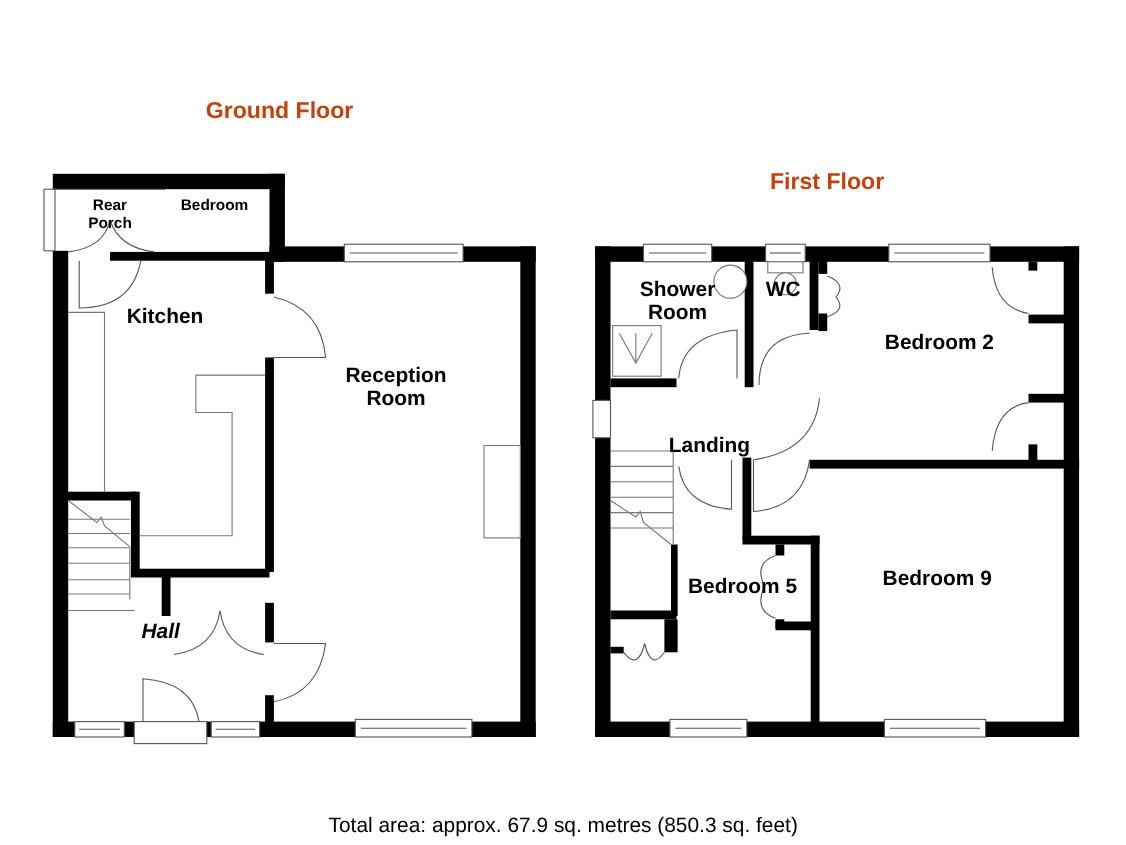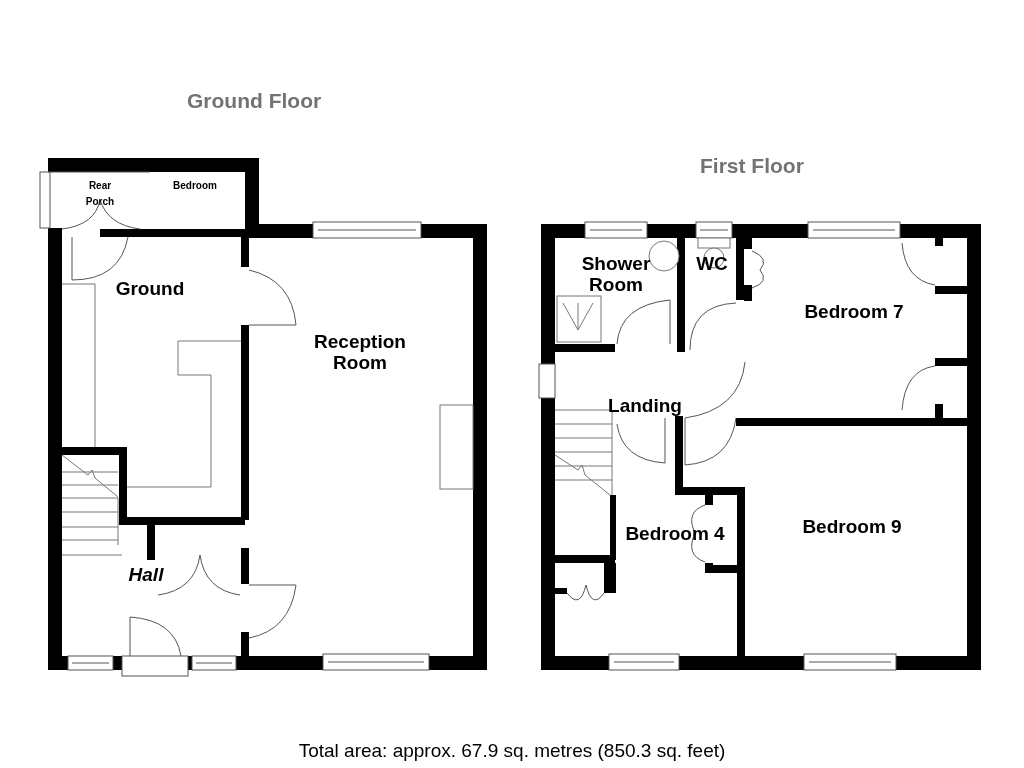--- a/index.html
+++ b/index.html
@@ -1,19 +1,19 @@
 <!DOCTYPE html>
 <html><head>
 <meta charset="utf-8">
 <style>
   html,body{margin:0;padding:0;background:#fff;}
   body{width:1024px;height:768px;position:relative;overflow:hidden;font-family:"Liberation Sans",sans-serif;}
-  .title{position:absolute;font-weight:bold;font-size:21px;color:#737373;white-space:nowrap;}
+  .title{position:absolute;font-weight:bold;font-size:21px;color:#c2410c;white-space:nowrap;}
   .label{position:absolute;font-weight:bold;font-size:19px;color:#000;text-align:center;line-height:21px;white-space:nowrap;}
-  .label.small{font-size:10px;line-height:16px;}
+  .label.small{font-size:14px;line-height:16px;}
   .footer{position:absolute;left:0;width:1024px;top:740px;text-align:center;font-size:19px;color:#000;}
   svg{position:absolute;left:0;top:0;}
 </style>
 </head>
 <body>
 
 <div class="title" style="left:187px;top:89px;">Ground Floor</div>
 <div class="title" style="left:700px;top:154px;">First Floor</div>
 
 <svg width="1024" height="768" viewBox="0 0 1024 768">
@@ -155,30 +155,30 @@
       <path d="M555 455 L578 470 L582 465 L585 475 L610 495"></path>
     </g>
   </g>
 </svg>
 
 <div class="label small" style="left:78px;top:178px;width:44px;">
   <div>Rear</div>
   <div>Porch</div>
 </div>
 <div class="label small" style="left:160px;top:178px;width:70px;">Bedroom</div>
-<div class="label" style="left:100px;top:278px;width:100px;">Ground</div>
+<div class="label" style="left:100px;top:278px;width:100px;">Kitchen</div>
 <div class="label" style="left:300px;top:331px;width:120px;">
   <div>Reception</div>
   <div>Room</div>
 </div>
 <div class="label" style="left:120px;top:564px;width:52px;font-style:italic;">Hall</div>
 
 <div class="label" style="left:572px;top:253px;width:88px;">
   <div>Shower</div>
   <div>Room</div>
 </div>
 <div class="label" style="left:690px;top:253px;width:44px;">WC</div>
-<div class="label" style="left:790px;top:301px;width:128px;">Bedroom 7</div>
+<div class="label" style="left:790px;top:301px;width:128px;">Bedroom 2</div>
 <div class="label" style="left:595px;top:356px;width:100px;margin-top:39px;">Landing</div>
-<div class="label" style="left:615px;top:523px;width:120px;">Bedroom 4</div>
+<div class="label" style="left:615px;top:523px;width:120px;">Bedroom 5</div>
 <div class="label" style="left:790px;top:516px;width:124px;">Bedroom 9</div>
 
 <div class="footer">Total area: approx. 67.9 sq. metres (850.3 sq. feet)</div>
 
 </body></html>

